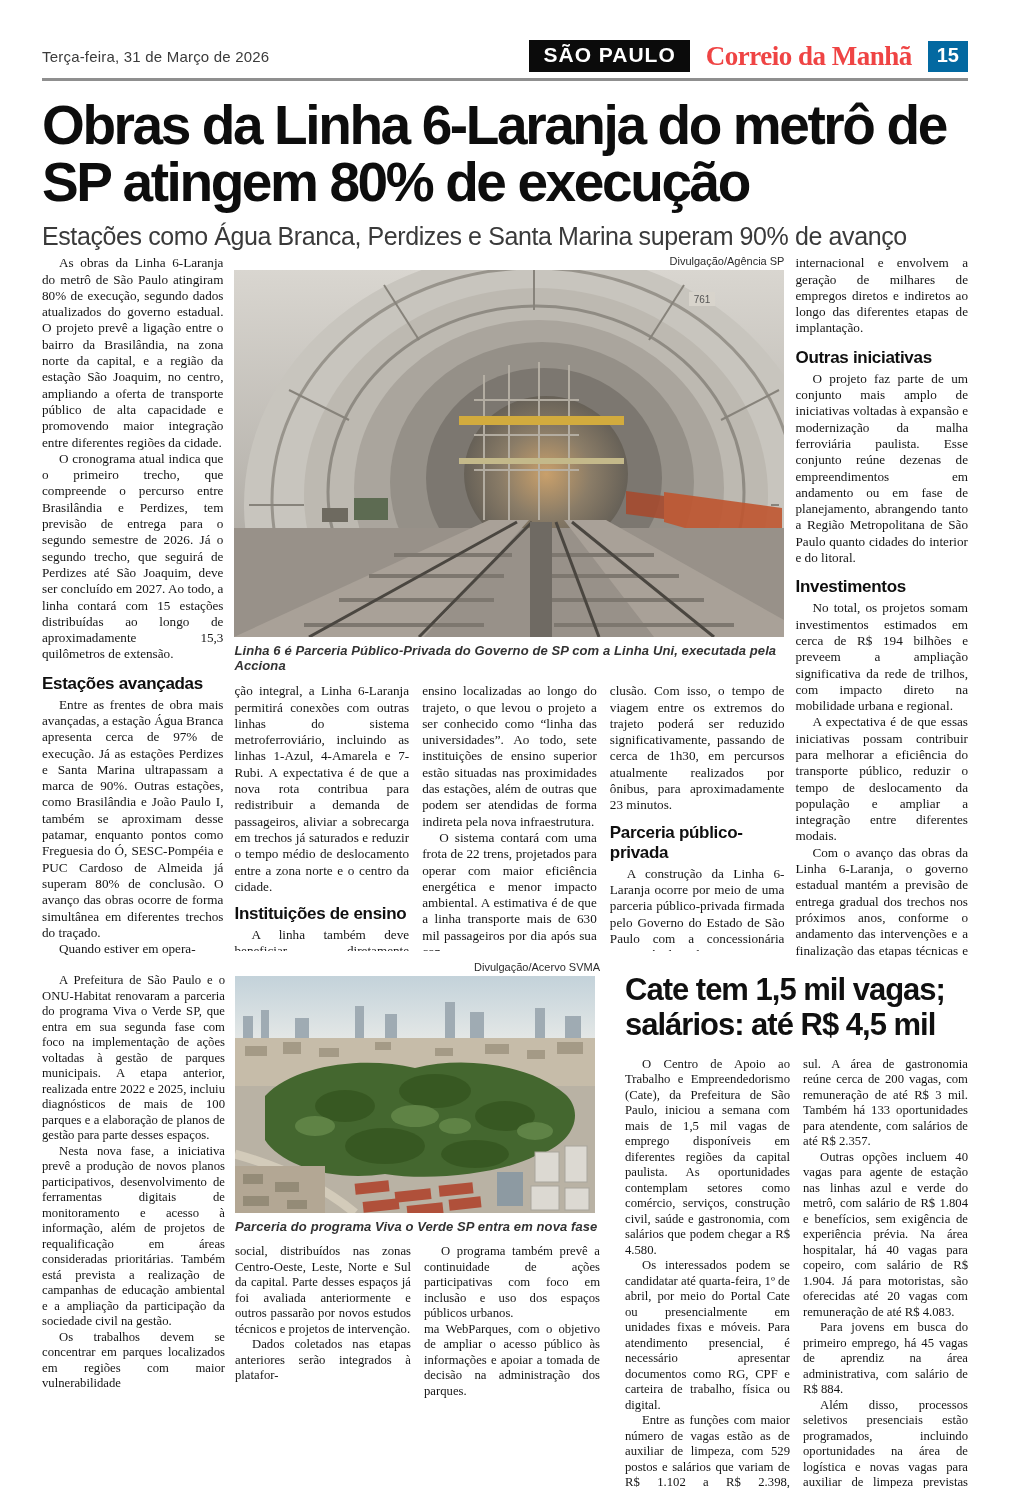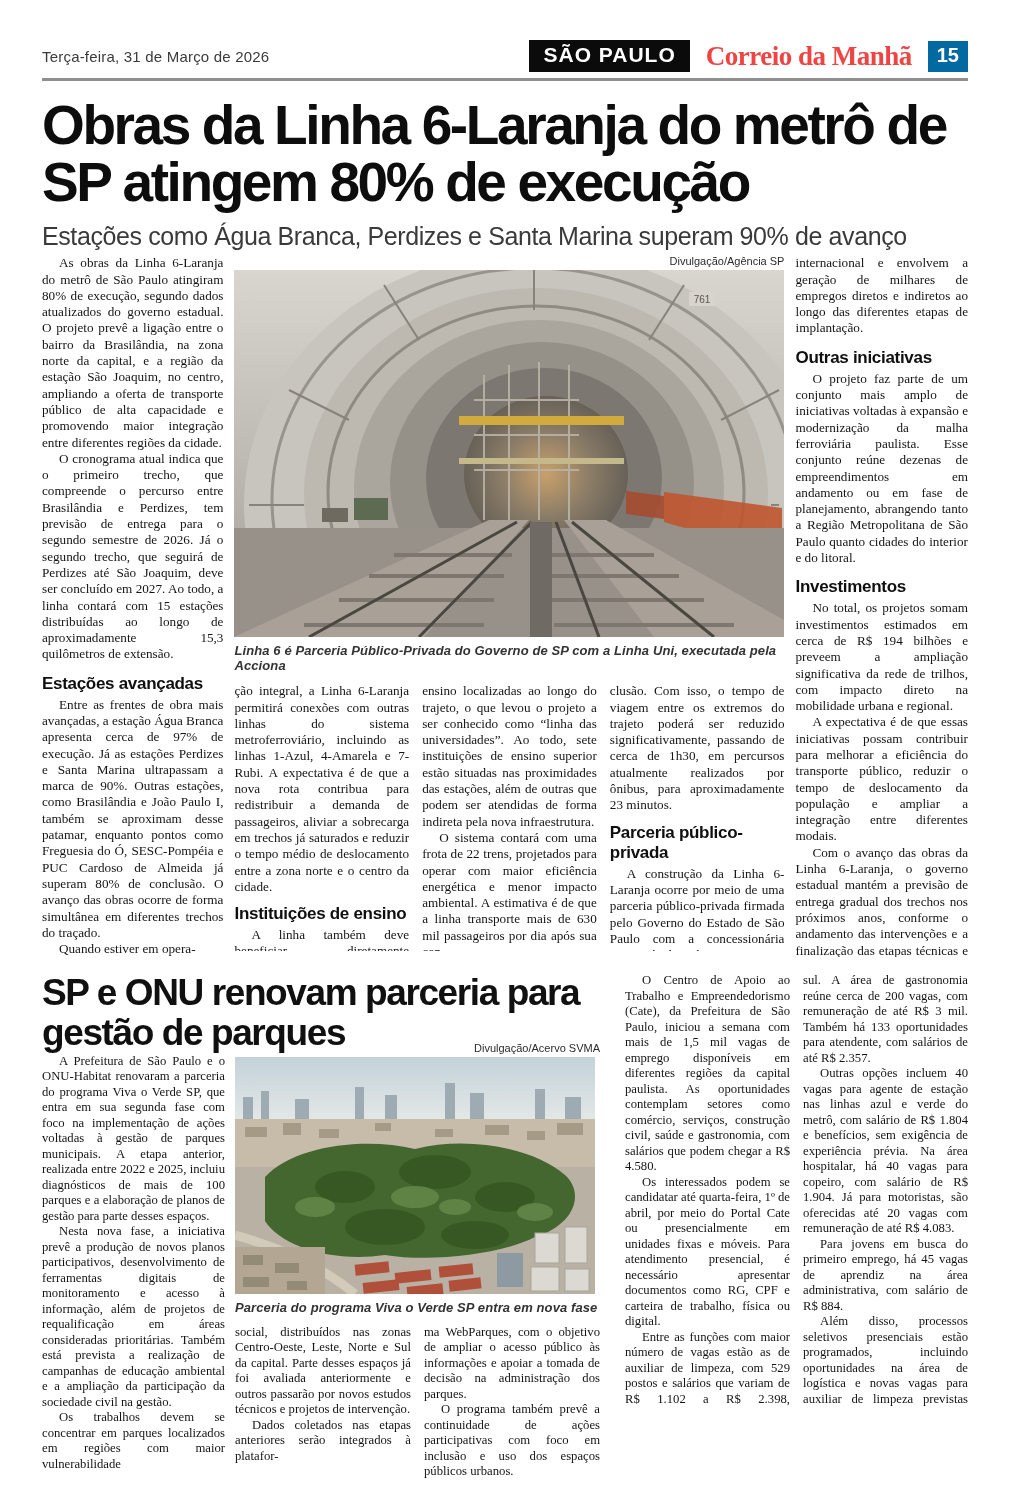--- a/index.html
+++ b/index.html
@@ -224,21 +224,20 @@
         <p class="bp">No total, os projetos somam investimentos estimados em cerca de R$ 194 bilhões e preveem a ampliação significativa da rede de trilhos, com impacto direto na mobilidade urbana e regional.</p>
         <p class="bp">A expectativa é de que essas iniciativas possam contribuir para melhorar a eficiência do transporte público, reduzir o tempo de deslocamento da população e ampliar a integração entre diferentes modais.</p>
         <p class="bp">Com o avanço das obras da Linha 6-Laranja, o governo estadual mantém a previsão de entrega gradual dos trechos nos próximos anos, conforme o andamento das intervenções e a finalização das etapas técnicas e operacionais necessárias para o início da operação.</p>
       </div>
     </div>
   </section>
 
   <div class="bottom">
 
     <section class="art-parks">
-      <h2 class="h2-news h2-parks">SP e ONU renovam parceria para gestão de parques</h2>
       <div class="parks-body">
         <div class="ncol parks-col-a">
           <p class="bp">A Prefeitura de São Paulo e o ONU-Habitat renovaram a parceria do programa Viva o Verde SP, que entra em sua segunda fase com foco na implementação de ações voltadas à gestão de parques municipais. A etapa anterior, realizada entre 2022 e 2025, incluiu diagnósticos de mais de 100 parques e a elaboração de planos de gestão para parte desses espaços.</p>
           <p class="bp">Nesta nova fase, a iniciativa prevê a produção de novos planos participativos, desenvolvimento de ferramentas digitais de monitoramento e acesso à informação, além de projetos de requalificação em áreas consideradas prioritárias. Também está prevista a realização de campanhas de educação ambiental e a ampliação da participação da sociedade civil na gestão.</p>
           <p class="bp">Os trabalhos devem se concentrar em parques localizados em regiões com maior vulnerabilidade</p>
         </div>
         <div class="parks-mid">
           <div class="credit">Divulgação/Acervo SVMA</div>
 
           <svg class="photo" width="360" height="237" viewBox="0 0 360 237">
@@ -326,29 +325,30 @@
           </svg>
 
           <div class="caption">Parceria do programa Viva o Verde SP entra em nova fase</div>
 
           <div class="parks-cols">
             <div class="ncol">
               <p class="bp cont">social, distribuídos nas zonas Centro-Oeste, Leste, Norte e Sul da capital. Parte desses espaços já foi avaliada anteriormente e outros passarão por novos estudos técnicos e projetos de intervenção.</p>
               <p class="bp">Dados coletados nas etapas anteriores serão integrados à platafor-</p>
             </div>
             <div class="ncol">
+              <p class="bp">O programa também prevê a continuidade de ações participativas com foco em inclusão e uso dos espaços públicos urbanos.</p>
               <p class="bp cont">ma WebParques, com o objetivo de ampliar o acesso público às informações e apoiar a tomada de decisão na administração dos parques.</p>
-              <p class="bp">O programa também prevê a continuidade de ações participativas com foco em inclusão e uso dos espaços públicos urbanos.</p>
             </div>
           </div>
         </div>
       </div>
     </section>
 
     <section class="art-cate">
+      <h2 class="h2-news h2-cate">Cate tem 1,5 mil vagas; salários: até R$ 4,5 mil</h2>
       <div class="cate-body">
         <div class="ncol">
           <p class="bp">O Centro de Apoio ao Trabalho e Empreendedorismo (Cate), da Prefeitura de São Paulo, iniciou a semana com mais de 1,5 mil vagas de emprego disponíveis em diferentes regiões da capital paulista. As oportunidades contemplam setores como comércio, serviços, construção civil, saúde e gastronomia, com salários que podem chegar a R$ 4.580.</p>
           <p class="bp">Os interessados podem se candidatar até quarta-feira, 1º de abril, por meio do Portal Cate ou presencialmente em unidades fixas e móveis. Para atendimento presencial, é necessário apresentar documentos como RG, CPF e carteira de trabalho, física ou digital.</p>
           <p class="bp">Entre as funções com maior número de vagas estão as de auxiliar de limpeza, com 529 postos e salários que variam de R$ 1.102 a R$ 2.398, principalmente na zona</p>
         </div>
         <div class="ncol">
           <p class="bp cont">sul. A área de gastronomia reúne cerca de 200 vagas, com remuneração de até R$ 3 mil. Também há 133 oportunidades para atendente, com salários de até R$ 2.357.</p>
           <p class="bp">Outras opções incluem 40 vagas para agente de estação nas linhas azul e verde do metrô, com salário de R$ 1.804 e benefícios, sem exigência de experiência prévia. Na área hospitalar, há 40 vagas para copeiro, com salário de R$ 1.904. Já para motoristas, são oferecidas até 20 vagas com remuneração de até R$ 4.083.</p>
           <p class="bp">Para jovens em busca do primeiro emprego, há 45 vagas de aprendiz na área administrativa, com salário de R$ 884.</p>

